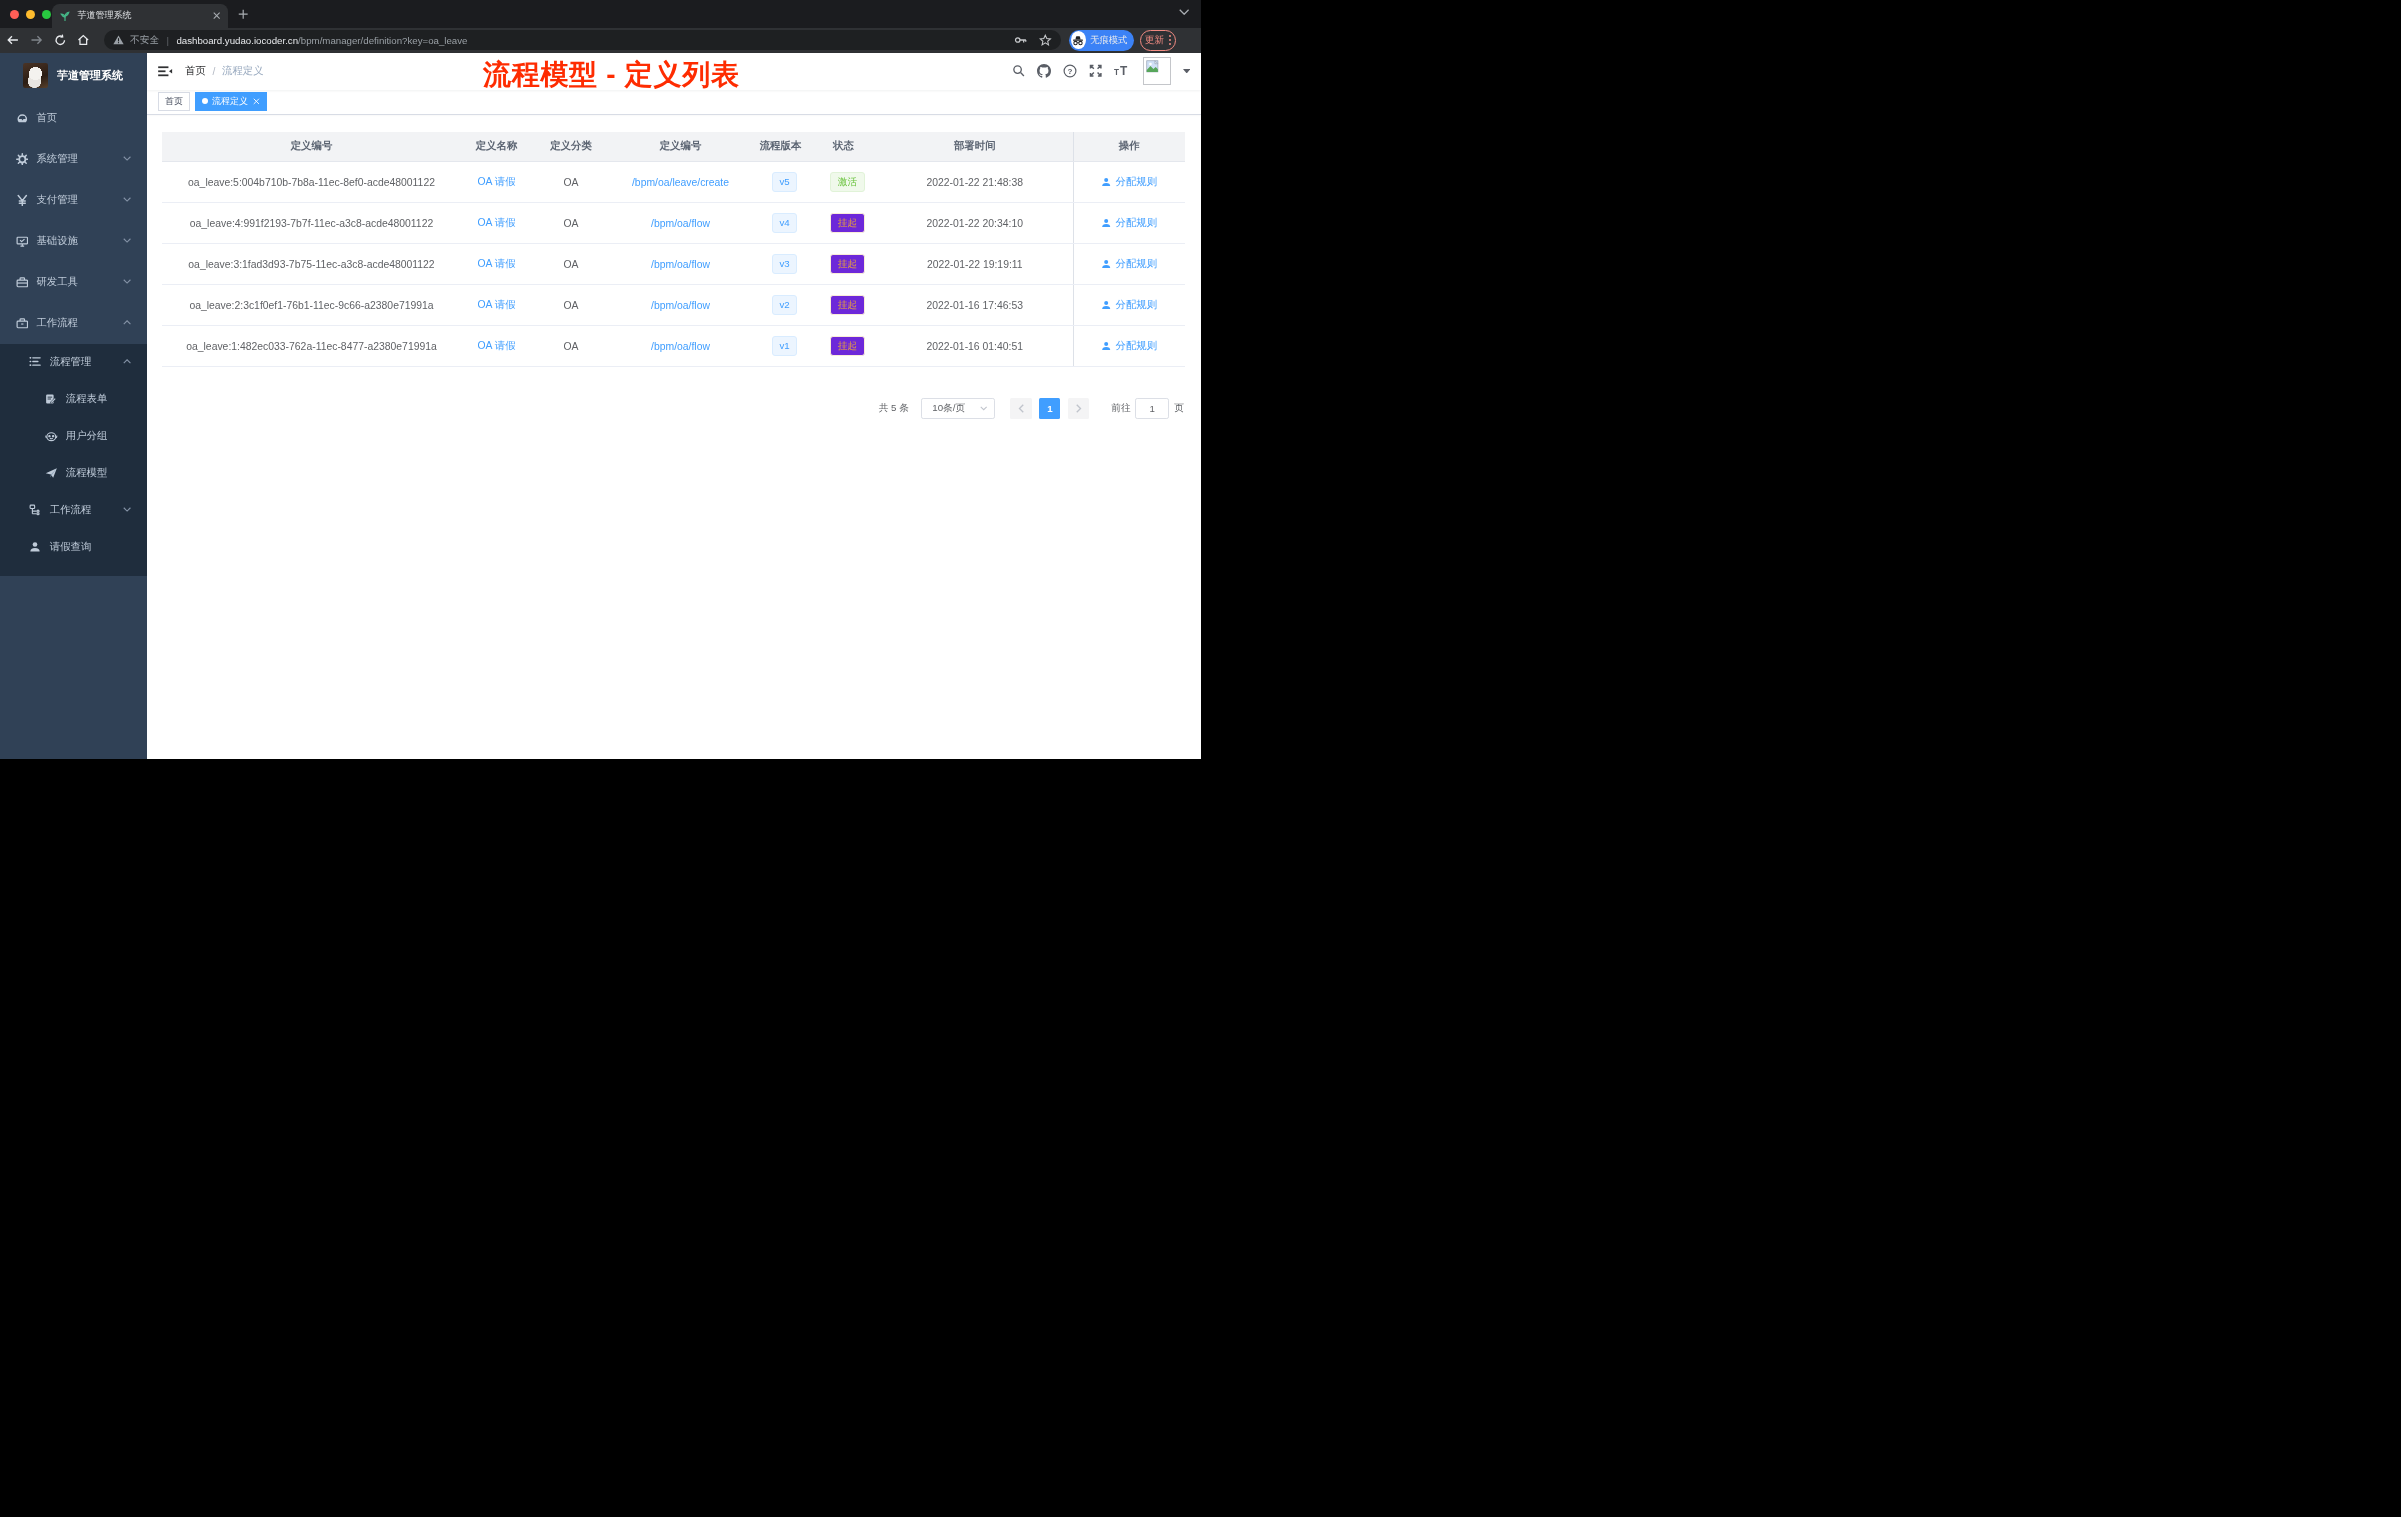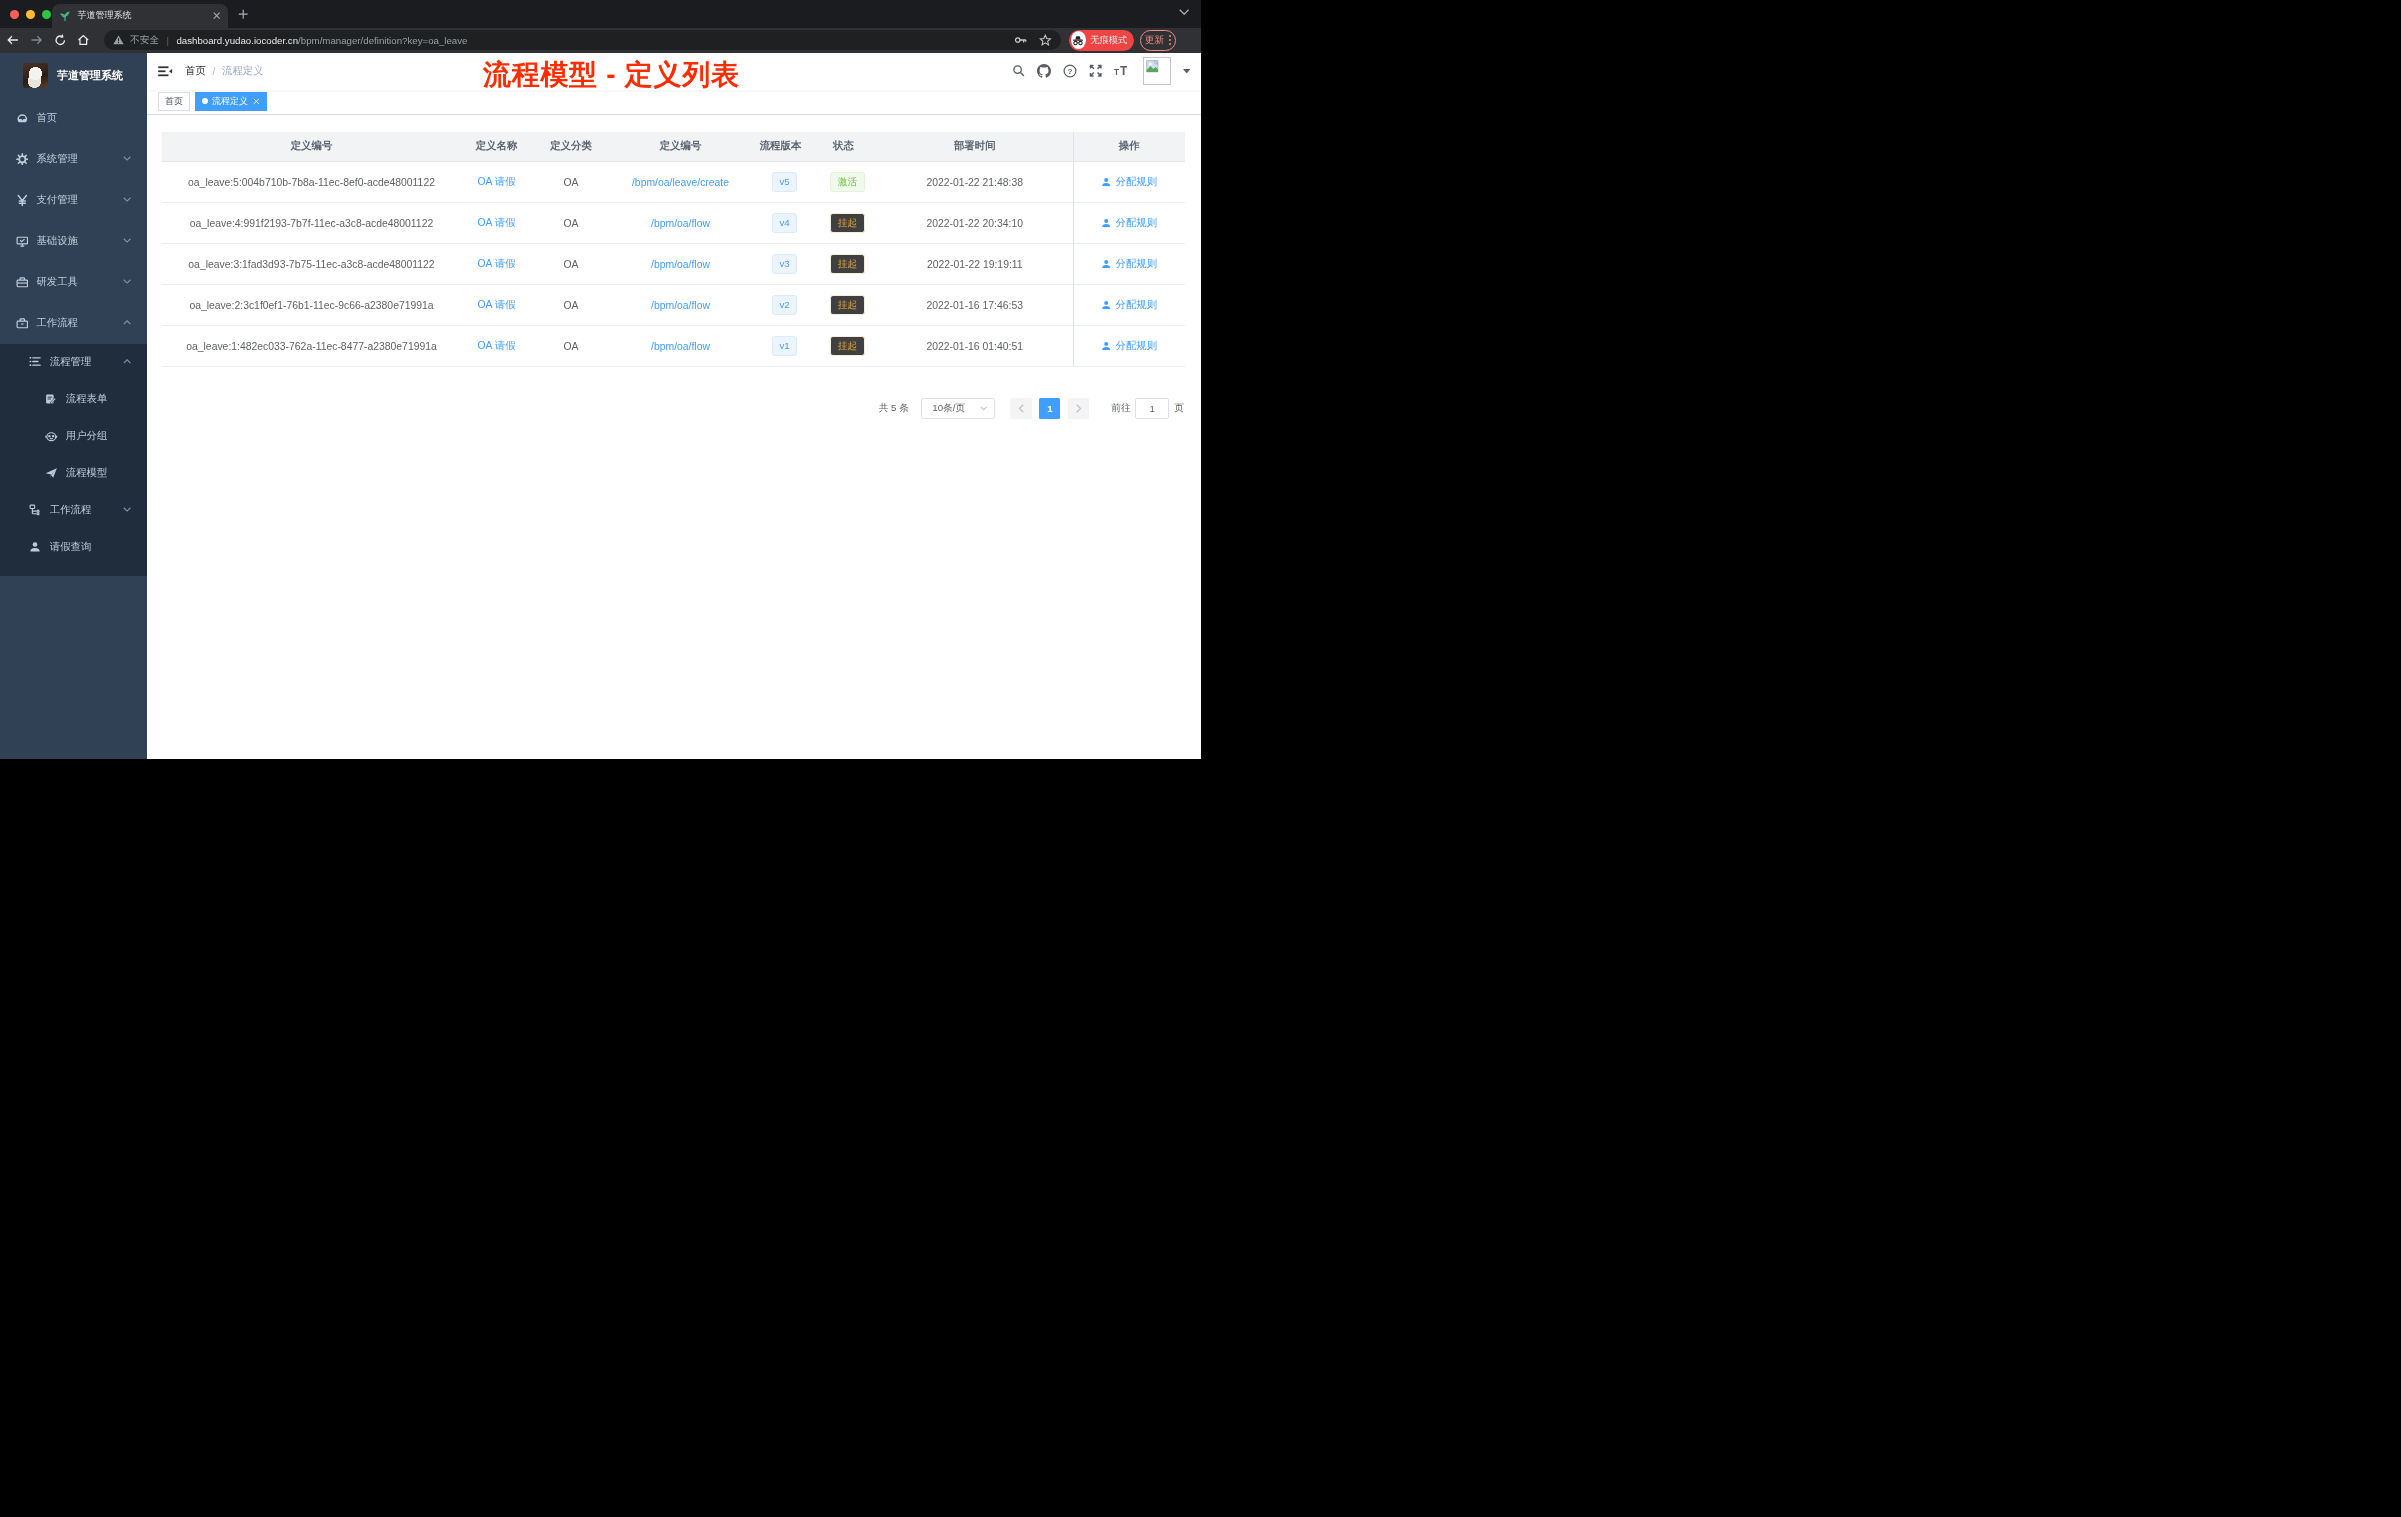--- a/index.html
+++ b/index.html
@@ -21,21 +21,21 @@
   .tabsearch { position:absolute; right:12px; top:9px; }
 
   .toolbar { position:relative; height:24.5px; background:#2f3134; }
   .navicons { position:absolute; left:6px; top:0; height:24.5px; display:flex; align-items:center; gap:10.4px; }
   .omnibox { position:absolute; left:104px; top:2.2px; width:957px; height:20px; border-radius:10.4px;
              background:#1e2022; display:flex; align-items:center; font-size:9.7px; color:#9aa0a6; padding:0 9px; }
   .omni-sep { color:#5f6368; margin:0 7.4px; }
   .url-host { color:#e8eaed;margin-top:11px; }
   .url-path { color:#9aa0a6; }
   .omni-right { margin-left:auto; display:flex; align-items:center; gap:12px; }
-  .incog { position:absolute; left:1069px; top:1.5px; height:21px; width:65px; background:#ef4444;
+  .incog { position:absolute; left:1069px; top:1.5px; height:21px; width:65px; background:#3b82f6;
            border-radius:10.4px; display:flex; align-items:center; padding:0 6.7px 0 1.5px; }
   .incog-circle { width:18px; height:18px; border-radius:50%; background:#fff; display:flex;
                   align-items:center; justify-content:center; margin-right:4.5px; }
   .incog-label { color:#e8eaed; font-size:9.3px; white-space:nowrap; }
   .update-pill { position:absolute; left:1140px; top:1.5px; height:21px; width:36px; border:1.1px solid #f28b82;
                  border-radius:10.4px; color:#f28b82; font-size:9.7px; display:flex; align-items:center;
                  justify-content:center; gap:5.2px; background:transparent; }
   .kebab { display:inline-flex; flex-direction:column; gap:1.5px; }
   .kebab i { width:2.2px; height:2.2px; border-radius:50%; background:#f28b82; }
 
@@ -84,21 +84,21 @@
   table.def th { height:30px; background:#f2f3f5; color:#5b6472; font-weight:700; font-size:10.4px;
                  text-align:center; border-bottom:0.7px solid #e4e7ed; }
   table.def td { height:41px; text-align:center; border-bottom:0.7px solid #ebeef5; background:#fff;
                  white-space:nowrap; overflow:hidden; }
   .action-col { border-left:0.7px solid #dde1e8; }
   .link { color:#409eff; cursor:pointer; text-decoration:none; }
   .tagel { display:inline-block; height:19.3px; line-height:18px; padding:0 6.7px; border-radius:3px;
            font-size:9.7px; border:0.7px solid;margin-left:8px; }
   .tag-ver { background:#ecf5ff; border-color:#d9ecff; color:#409eff; }
   .tag-success { background:#f0f9eb; border-color:#e1f3d8; color:#67c23a; }
-  .tag-warning { background:#404040; border-color:#faecd8; color:#e6a23c;text-align:center; }
+  .tag-warning { background:#6d28d9; border-color:#faecd8; color:#e6a23c;text-align:center; }
   .action-link { display:inline-flex; align-items:center; gap:3.7px; color:#409eff; font-size:10.4px; cursor:pointer; }
 
   
   .pager { width:1022px; display:flex; align-items:center; justify-content:flex-end;
            margin-top:31px; font-size:9.7px; color:#606266; }
   .pg-total { margin-right:12px; }
   .pg-select { width:74px; height:21px; border:0.7px solid #dcdfe6; border-radius:2.2px; display:flex;
                align-items:center; justify-content:space-between; padding:0 6px 0 10.4px; color:#606266;
                background:#fff; cursor:pointer; }
   .pg-btn { width:21.5px; height:21px; background:#f4f4f5; border:none; border-radius:1.5px; margin-left:7.4px;

